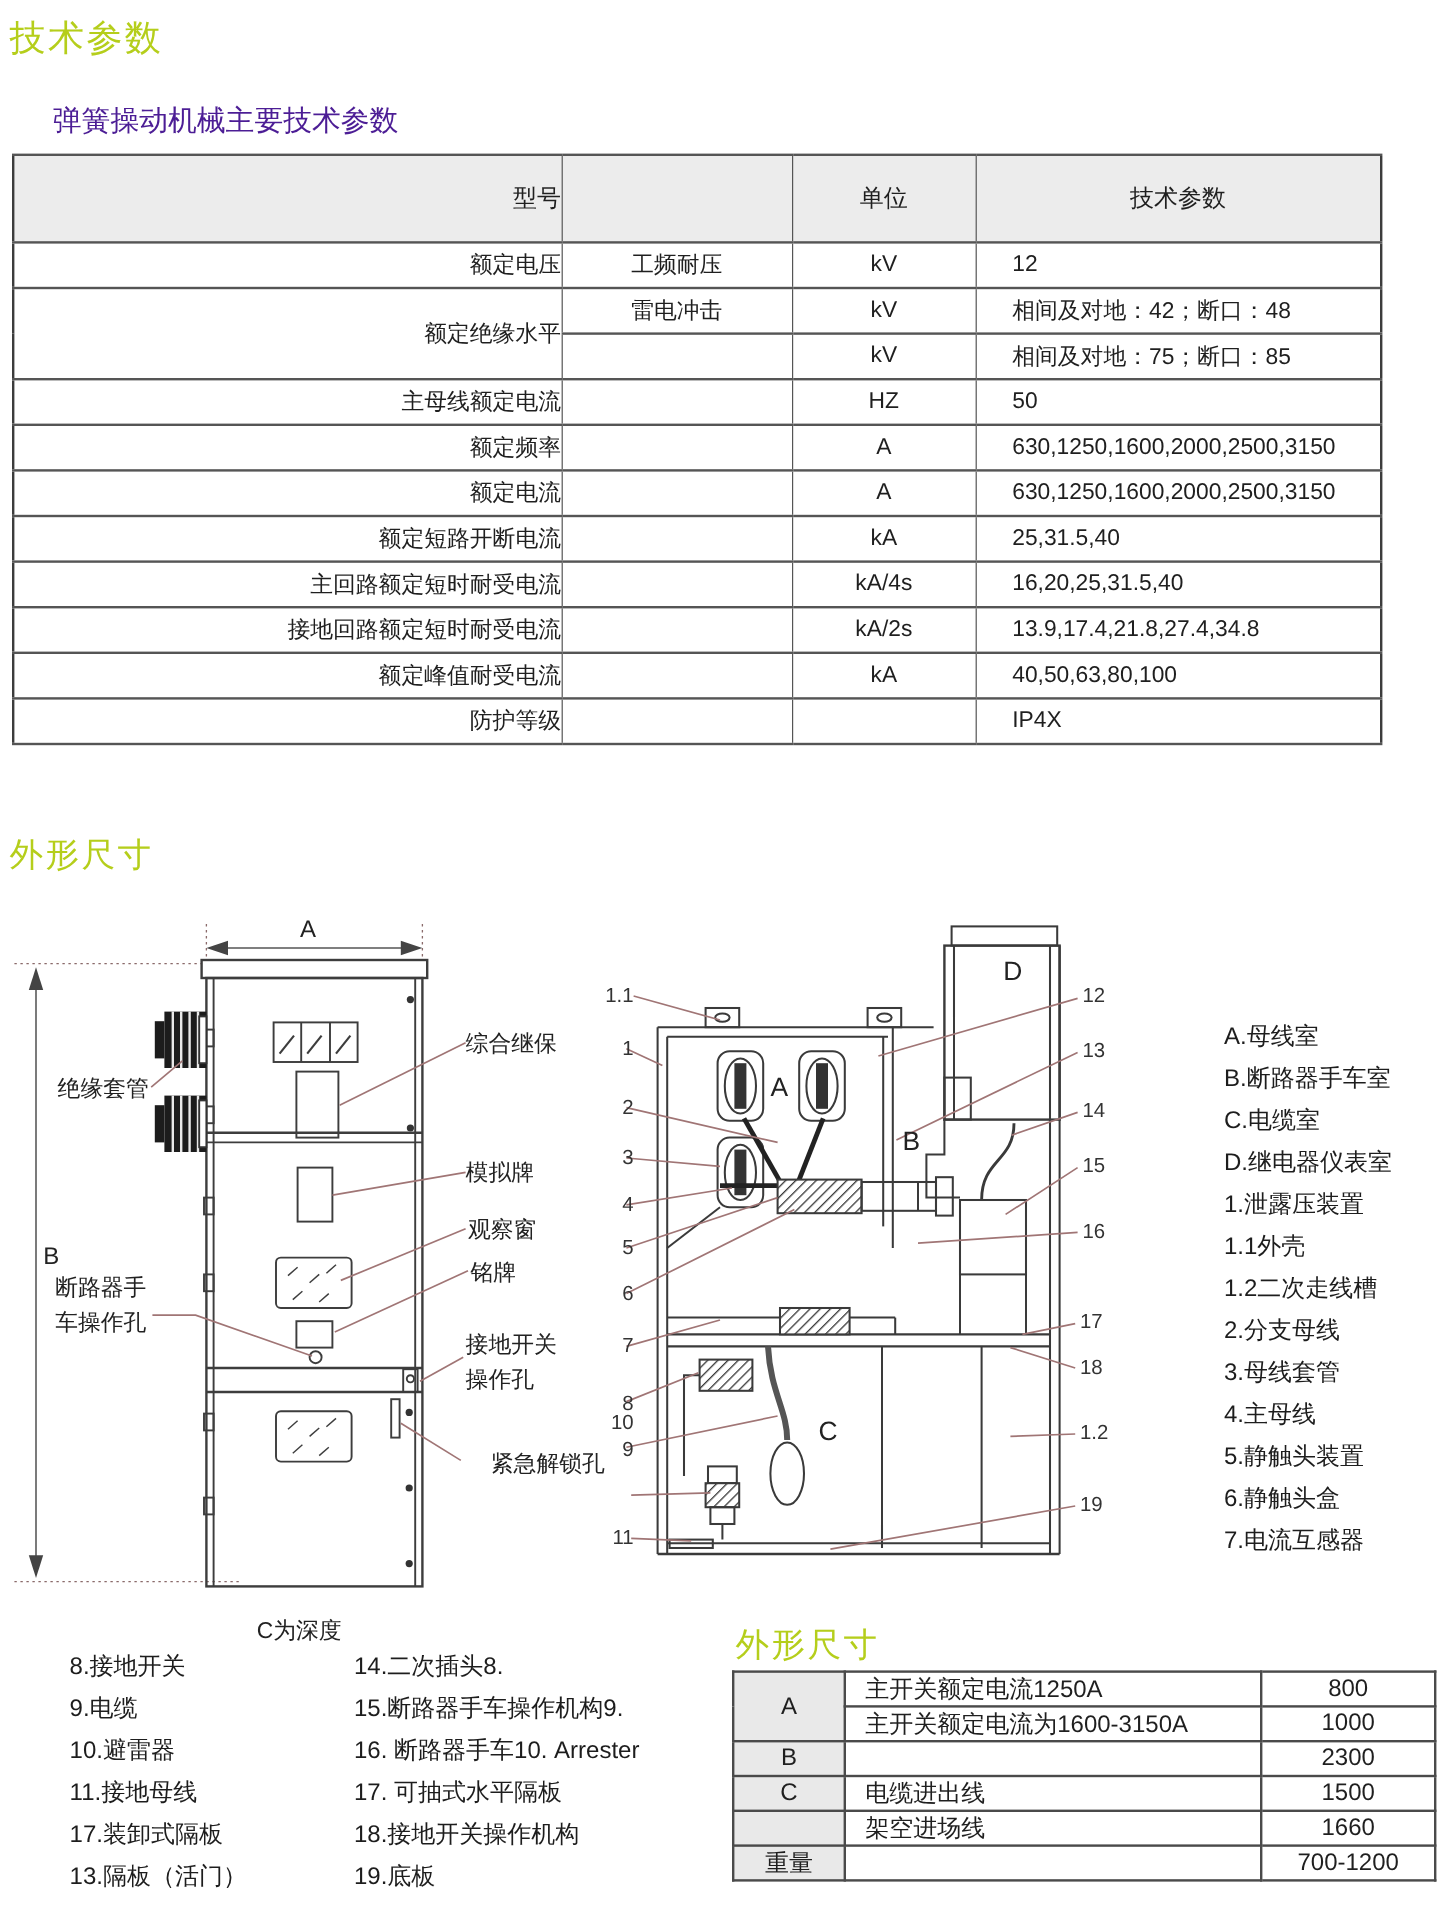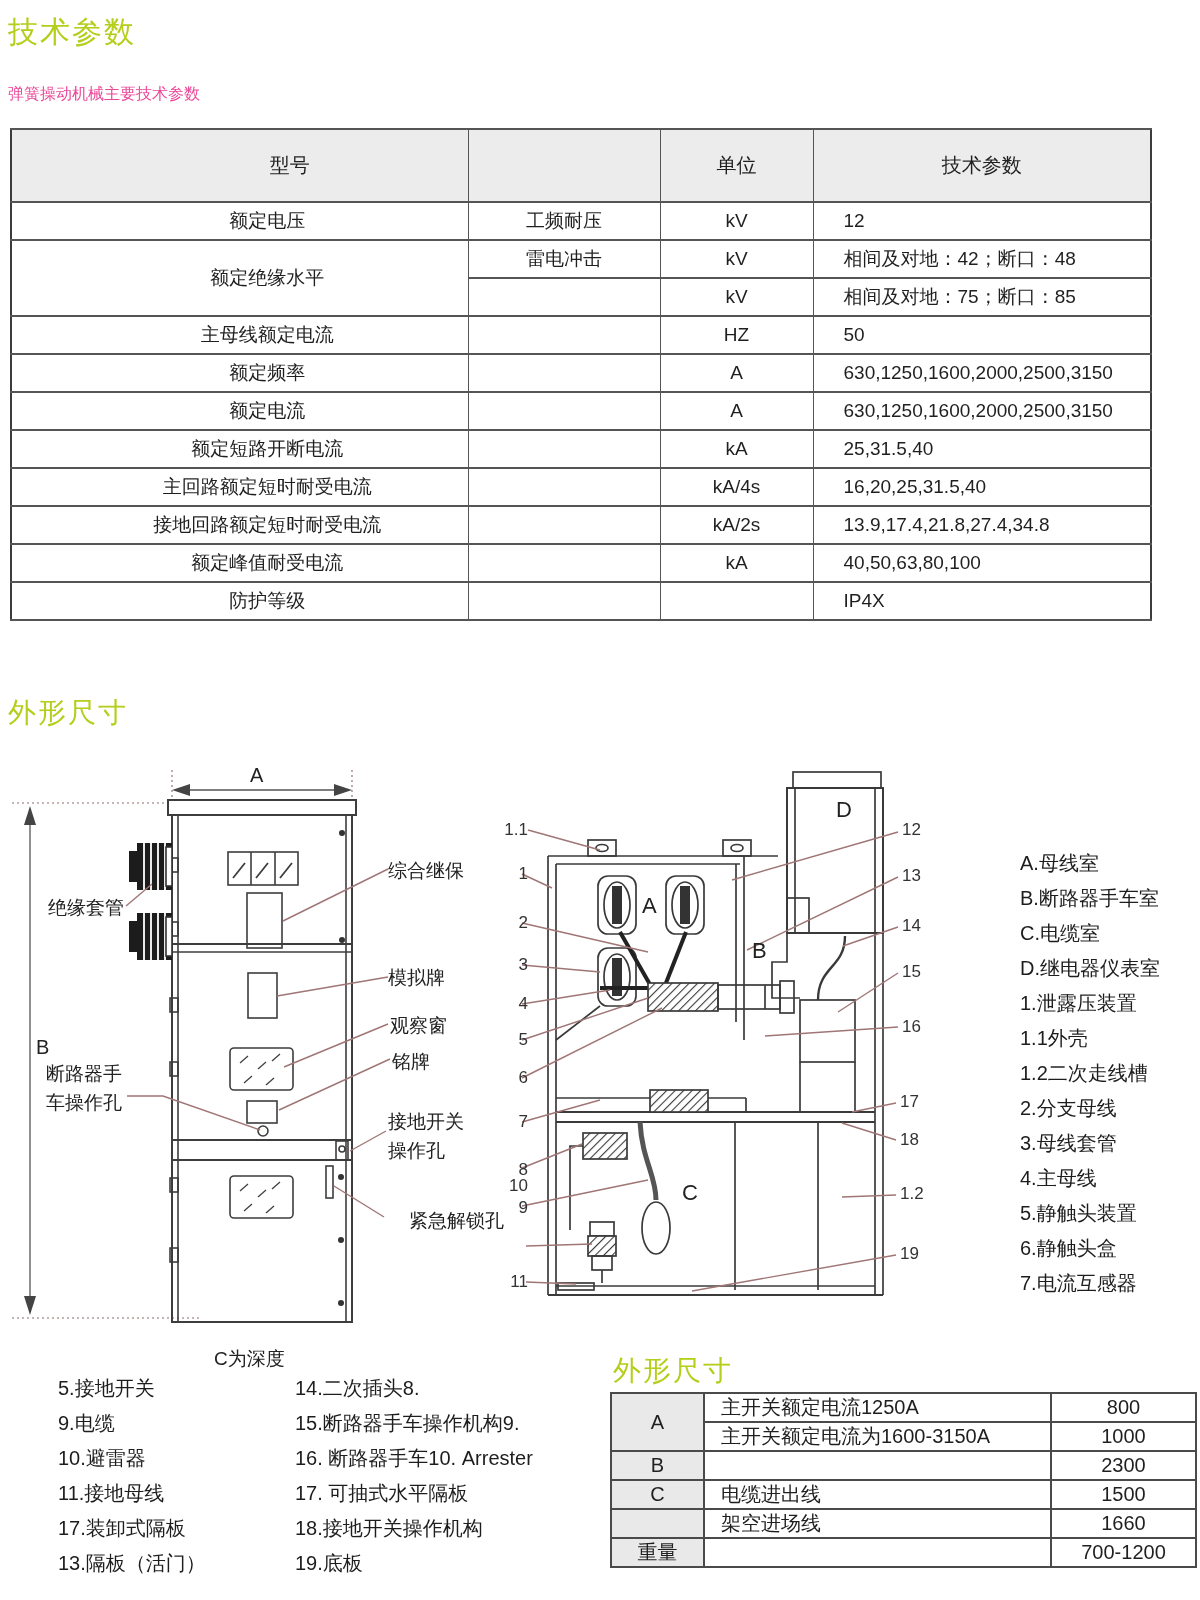--- a/index.html
+++ b/index.html
@@ -1,27 +1,27 @@
 <!DOCTYPE html>
 <html><head>
 <meta charset="utf-8">
 <style>
   html,body{margin:0;padding:0;background:#fff;}
   .page{position:relative;width:1200px;height:1600px;background:#ffffff;overflow:hidden;
         font-family:"Liberation Sans",sans-serif;color:#1f1f1f;}
   .h-green{position:absolute;color:#b5ce1b;font-size:30px;font-weight:500;letter-spacing:2px;white-space:nowrap;}
-  .subtitle{position:absolute;font-size:16px;color:#ec4899;white-space:nowrap;}
+  .subtitle{position:absolute;font-size:24px;color:#4c1d95;white-space:nowrap;margin-left:36px;}
   
   table.spec{position:absolute;left:10px;top:128px;width:1140px;border-collapse:collapse;table-layout:fixed;
              border:2px solid #3c3c3c;}
   table.spec td{border:1.5px solid #555;border-top-width:2px;border-bottom-width:2px;
                 font-size:19px;color:#1f1f1f;vertical-align:middle;padding:0;}
   table.spec tr.hd td{height:71px;background:#ececec;font-size:20px;}
   table.spec tr.dr td{height:36px;}
-  td.c0{padding-left:55px !important;text-align:center;}
+  td.c0{padding-left:55px !important;text-align:right;}
   tr.hd td.c0{padding-left:100px !important;}
   td.c1,td.c2{text-align:center;}
   td.c3{padding-left:30px !important;text-align:left;}
   
   table.dims{position:absolute;left:610px;top:1392px;width:585px;border-collapse:collapse;table-layout:fixed;
              border:2.5px solid #333;}
   table.dims td{border:2px solid #4a4a4a;font-size:20px;color:#1f1f1f;vertical-align:middle;padding:0;height:27px;}
   table.dims td.k{background:#e9e9e9;text-align:center;}
   table.dims td.d{padding-left:16px;text-align:left;}
   table.dims td.v{text-align:center;}
@@ -395,21 +395,21 @@
     <div>1.2二次走线槽</div>
     <div>2.分支母线</div>
     <div>3.母线套管</div>
     <div>4.主母线</div>
     <div>5.静触头装置</div>
     <div>6.静触头盒</div>
     <div>7.电流互感器</div>
   </div>
 
   <div class="plist" style="left:58px;top:1375px;">
-    <div>5.接地开关</div>
+    <div>8.接地开关</div>
     <div>9.电缆</div>
     <div>10.避雷器</div>
     <div>11.接地母线</div>
     <div>17.装卸式隔板</div>
     <div>13.隔板（活门）</div>
   </div>
   <div class="plist" style="left:295px;top:1375px;">
     <div>14.二次插头8.</div>
     <div>15.断路器手车操作机构9.</div>
     <div>16. 断路器手车10. Arrester</div>

